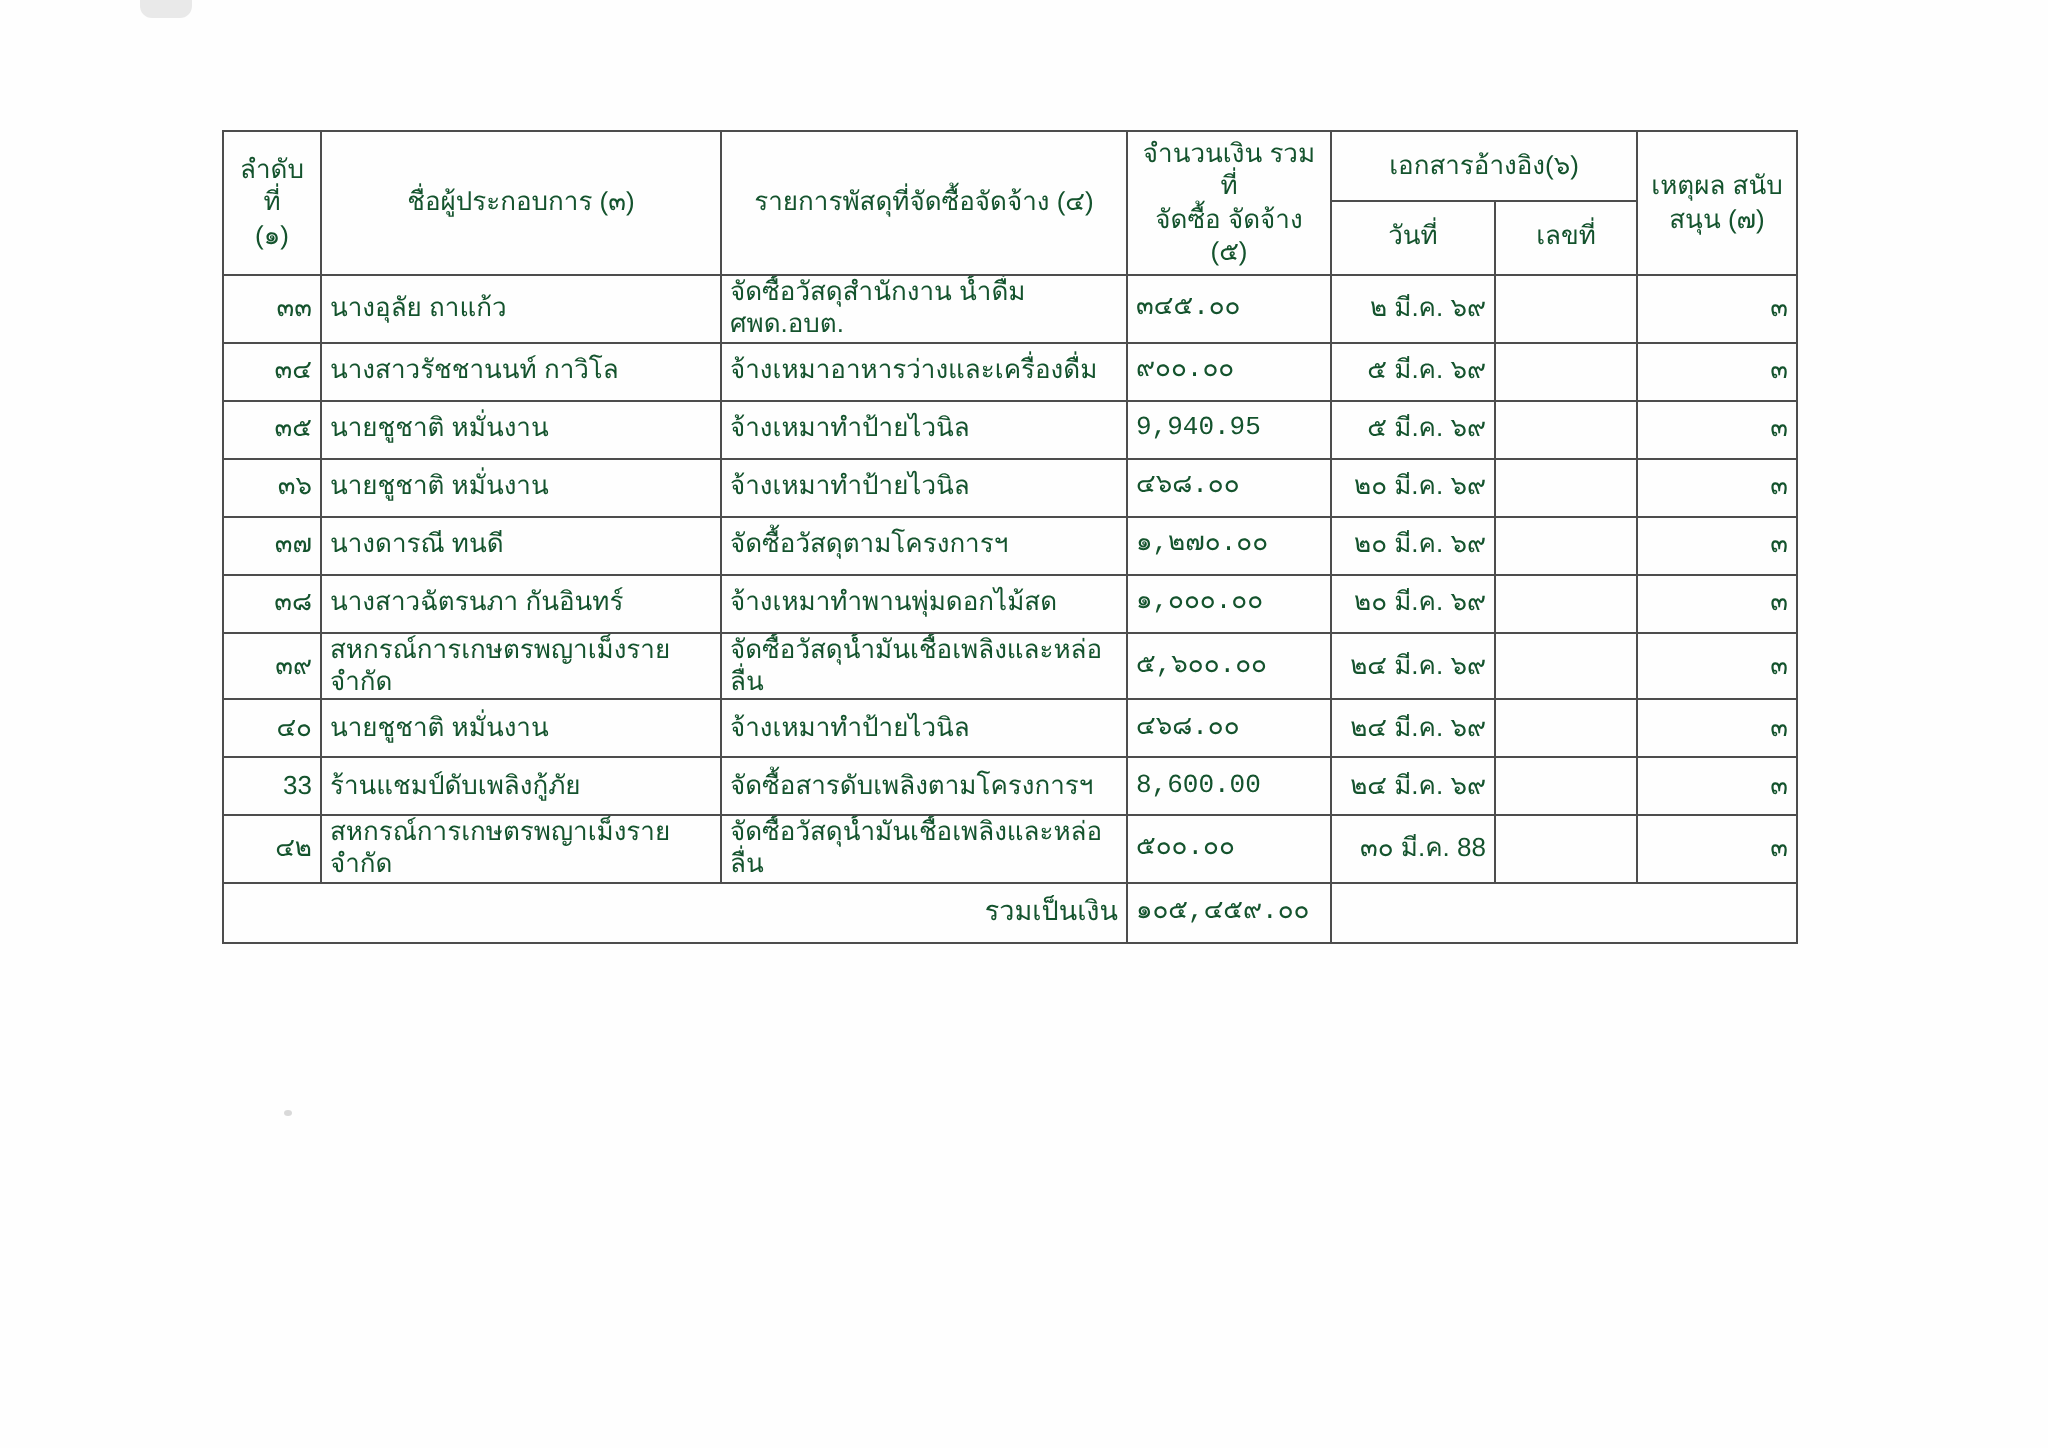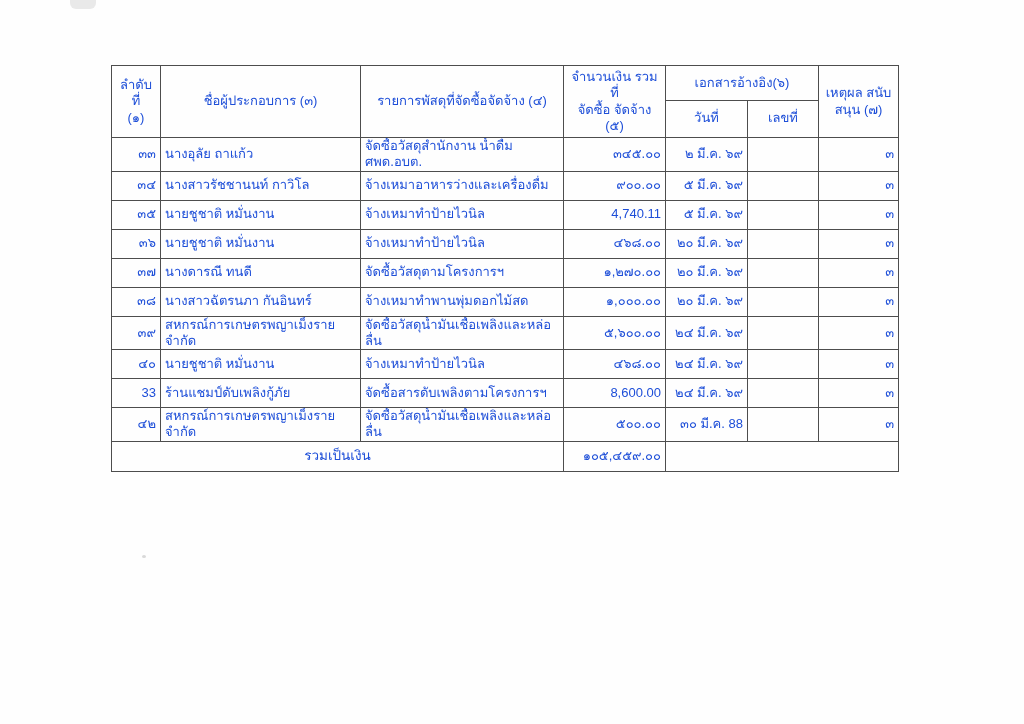--- a/index.html
+++ b/index.html
@@ -14,39 +14,39 @@
     background:#e9e9e9;border-radius:0 0 6px 6px;
   }
   .scan-speck{
     position:absolute;left:142px;top:555px;width:4px;height:3px;
     background:#d9d9d9;border-radius:50%;
   }
   table.doc{
     position:absolute;left:111px;top:65px;
     border-collapse:collapse;table-layout:fixed;
     width:787px;
-    font-size:13px;color:#1d4ed8;
+    font-size:13px;color:#14532d;
   }
   table.doc td,table.doc th{
     border:1px solid #4d4d4d;
     font-weight:normal;
     padding:0 4px;
     overflow:hidden;
     background:transparent;
     line-height:1.25;
   }
   thead tr.h1 th{height:34px;}
   thead tr.h2 th{height:36px;font-family:Liberation Mono, monospace;}
   thead th{text-align:center;vertical-align:middle;}
   tbody td{height:28px;vertical-align:middle;}
   tfoot td{height:29px;vertical-align:middle;}
   .c-no,.c-date,.c-refno,.c-reason{text-align:right;}
   .c-vendor,.c-item{text-align:left;padding-left:7px;}
-  .c-amount{text-align:right;padding-right:7px;}
-  .total-label{text-align:center;font-weight:bold;font-size:13.5px;}
+  .c-amount{text-align:left;padding-right:7px;font-family:Liberation Mono, monospace;}
+  .total-label{text-align:right;font-weight:bold;font-size:13.5px;}
   .hdr-two-line div{display:block;}
 </style>
 </head>
 <body>
 
 <div class="scan-smudge"></div>
 <div class="scan-speck"></div>
 
 <table class="doc">
   <colgroup>
@@ -97,21 +97,21 @@
         <td class="c-item">จ้างเหมาอาหารว่างและเครื่องดื่ม</td>
         <td class="c-amount">๙๐๐.๐๐</td>
         <td class="c-date">๕ มี.ค. ๖๙</td>
         <td class="c-refno"></td>
         <td class="c-reason">๓</td>
       </tr>
       <tr>
         <td class="c-no">๓๕</td>
         <td class="c-vendor">นายชูชาติ  หมั่นงาน</td>
         <td class="c-item">จ้างเหมาทำป้ายไวนิล</td>
-        <td class="c-amount">4,740.11</td>
+        <td class="c-amount">9,940.95</td>
         <td class="c-date">๕ มี.ค. ๖๙</td>
         <td class="c-refno"></td>
         <td class="c-reason">๓</td>
       </tr>
       <tr>
         <td class="c-no">๓๖</td>
         <td class="c-vendor">นายชูชาติ  หมั่นงาน</td>
         <td class="c-item">จ้างเหมาทำป้ายไวนิล</td>
         <td class="c-amount">๔๖๘.๐๐</td>
         <td class="c-date">๒๐ มี.ค. ๖๙</td>

